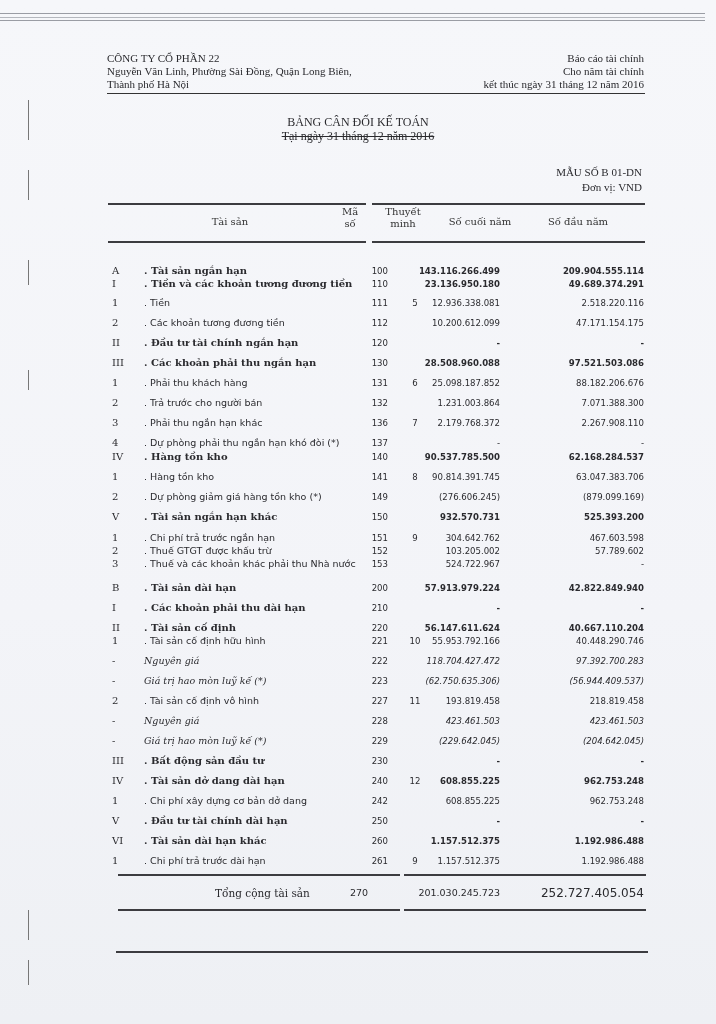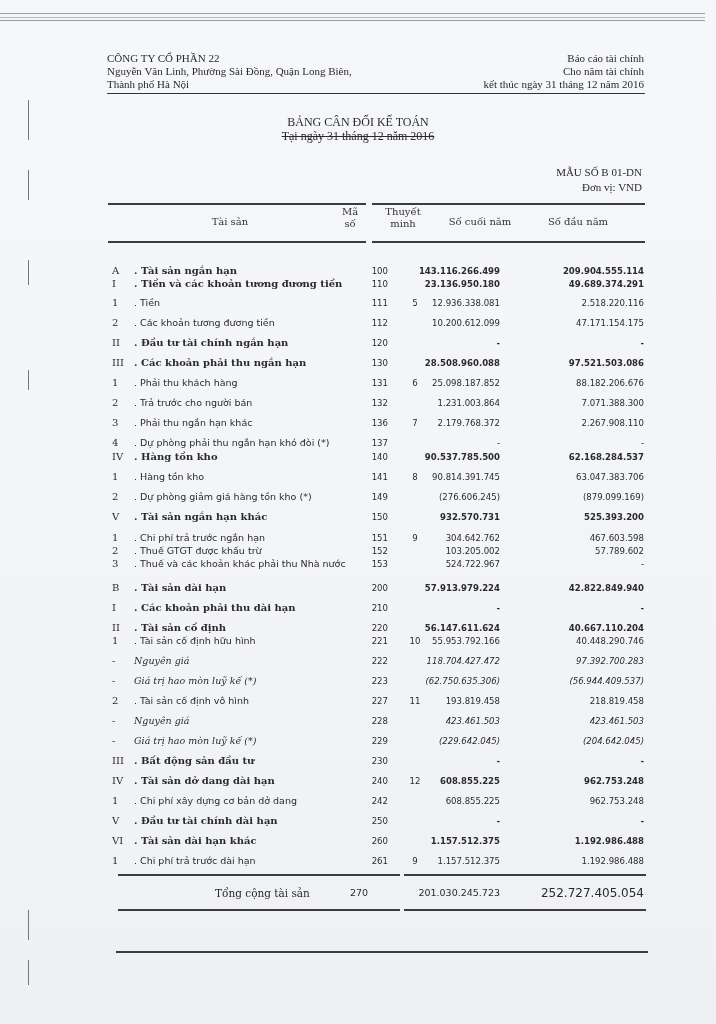--- a/index.html
+++ b/index.html
@@ -36,21 +36,21 @@
       position: absolute; right: 74px; top: 165px; text-align: right;
       font-size: 11px; line-height: 15px; font-family: "Liberation Serif", serif;
     }
     .rule { position: absolute; height: 1.5px; background: #3c3c40; }
     .th {
       position: absolute; font-size: 10px; line-height: 12px; text-align: center;
       font-family: "DejaVu Serif", serif; color: #333;
     }
     .row { position: absolute; left: 0; width: 716px; height: 14px; font-size: 10px; line-height: 14px; }
     .row .idx { position: absolute; left: 112px; width: 20px; font-family: "DejaVu Serif", serif; }
-    .row .label { position: absolute; left: 134px; white-space: nowrap; text-align: center; }
+    .row .label { position: absolute; left: 144px; white-space: nowrap; text-align: center; }
     .row .code { position: absolute; left: 358px; width: 30px; text-align: right; }
     .row .note { position: absolute; left: 400px; width: 30px; text-align: center; }
     .row .end { position: absolute; right: 216px; white-space: nowrap; margin-left: 35px; }
     .row .begin { position: absolute; right: 72px; text-align: right; white-space: nowrap; }
     .row.bold .label, .row.bold .end, .row.bold .begin { font-weight: bold; }
     .row.italic .label, .row.italic .end, .row.italic .begin { font-style: italic; }
     .row .label { font-family: "DejaVu Sans", sans-serif; font-size: 9.5px; }
     .row.bold .label { font-family: "DejaVu Serif", serif; font-weight: bold; font-size: 10px; }
     .row.italic .label { font-family: "DejaVu Serif", serif; font-style: italic; font-weight: normal; font-size: 9.5px; }
     .row .code, .row .note, .row .end, .row .begin { font-family: "DejaVu Sans Condensed", "DejaVu Sans", sans-serif; font-size: 9.5px; }

